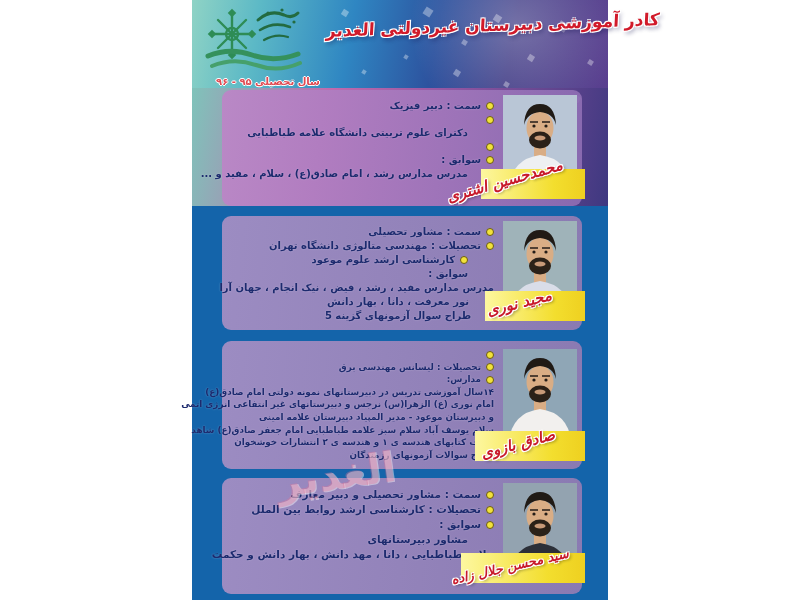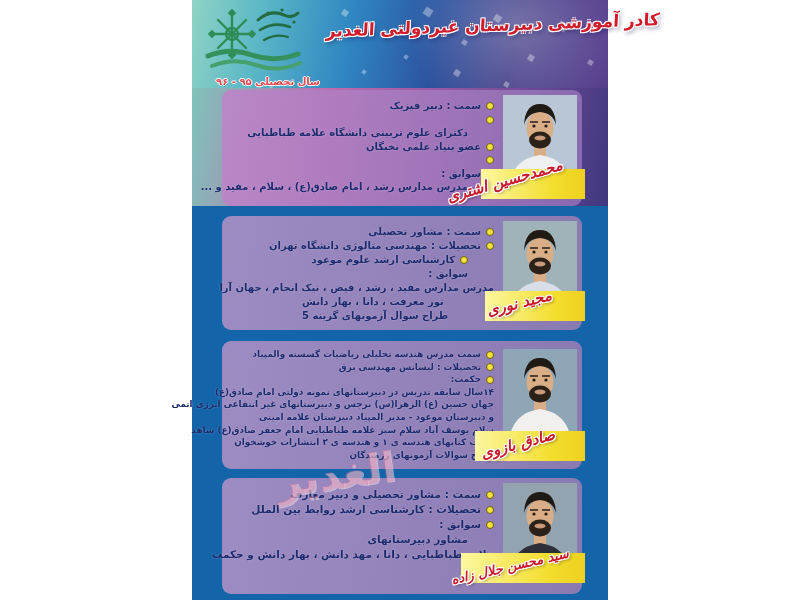--- a/index.html
+++ b/index.html
@@ -40,21 +40,21 @@
   .card.c3{top:478px;height:116px;background:linear-gradient(95deg,#9c8cc2,#8a7ab2);}
 
   .lines{position:absolute;inset:0;padding:9px 88px 6px 10px;color:#1c2a6e;font-weight:bold;
     text-shadow:0 0 2px rgba(255,255,255,.35);}
   .c0 .lines{font-size:10px;line-height:13.5px;}
   .c1 .lines{font-size:10px;line-height:14px;}
   .c2 .lines{font-size:8.8px;line-height:12.6px;padding-top:7px;}
   .c3 .lines{font-size:10.5px;line-height:15px;}
   .line{white-space:nowrap;text-align:right;}
   .line.ind{padding-right:26px;}
-  .line.cen{text-align:left;padding-left:70px;}
+  .line.cen{text-align:center;padding-left:70px;}
   .bullet{display:inline-block;width:6px;height:6px;border-radius:50%;background:#f2e23a;
     border:1px solid #6b5c14;margin-left:5px;vertical-align:middle;}
 
   
   .photo{position:absolute;right:5px;top:5px;width:74px;height:92px;z-index:1;overflow:hidden;}
   .c2 .photo{top:8px;height:96px;}
   .c0 .photo{--pbg:#b9c6d6;--shirt:#eef0f2;}
   .c1 .photo{--pbg:#9fb3b9;--shirt:#d9dde8;}
   .c2 .photo{--pbg:#8fa6b6;--shirt:#f2f0ee;}
   .c3 .photo{--pbg:#93a3b0;--shirt:#2c2f38;}
@@ -135,21 +135,20 @@
     </div>
     <div class="year">سال تحصیلی ۹۵ - ۹۶</div>
     <h1 class="title">کادر آموزشی دبیرستان غیردولتی الغدیر</h1>
 
     <div id="cards">
   <section class="card c0">
     <div class="lines" dir="rtl">
             <div class="line"><span class="bullet"></span><span>سمت : دبیر فیزیک</span></div>
             <div class="line"><span class="bullet"></span></div>
             <div class="line ind"><span>دکترای علوم تربیتی دانشگاه علامه طباطبایی</span></div>
-            <div class="line"><span class="bullet"></span><span>عضو بنیاد علمی نخبگان</span></div>
             <div class="line"><span class="bullet"></span></div>
             <div class="line"><span class="bullet"></span><span>سوابق :</span></div>
             <div class="line ind"><span>مدرس مدارس رشد ، امام صادق(ع) ، سلام ، مفید و ...</span></div>
           </div>
     <div class="photo">
       <svg width="74" height="92" viewBox="0 0 74 92">
         <rect width="74" height="92" fill="var(--pbg)"></rect>
         <rect x="31" y="44" width="12" height="22" fill="#d9ad85"></rect>
         <path d="M6 92 Q9 64 37 60 Q65 64 68 92 Z" fill="var(--shirt)"></path>
         <ellipse cx="37" cy="33" rx="13.5" ry="16.5" fill="#d9ad85"></ellipse>
@@ -188,25 +187,25 @@
         <circle cx="43" cy="31" r="1.6" fill="#241d18"></circle>
         <path d="M27 27 L35 27 M39 27 L47 27" stroke="#241d18" stroke-width="1.4"></path>
       </svg>
     </div>
     <div class="namebar"></div>
     <div class="name">مجید نوری</div>
   </section>
 
   <section class="card c2">
     <div class="lines" dir="rtl">
-            <div class="line"><span class="bullet"></span><span>سمت  مدرس هندسه تحلیلی ریاضیات گسسته والمپیاد</span></div>
+            <div class="line"><span class="bullet"></span></div>
             <div class="line"><span class="bullet"></span><span>تحصیلات : لیسانس مهندسی برق</span></div>
-            <div class="line"><span class="bullet"></span><span>حکمت:</span></div>
-            <div class="line"><span>۱۴سال سابقه تدریس در دبیرستانهای نمونه دولتی امام صادق(ع)</span></div>
-            <div class="line"><span>جهان حسین (ع) الزهرا(س) نرجس و دبیرستانهای غیر انتفاعی انرژی اتمی</span></div>
+            <div class="line"><span class="bullet"></span><span>مدارس:</span></div>
+            <div class="line"><span>۱۴سال آموزشی تدریس در دبیرستانهای نمونه دولتی امام صادق(ع)</span></div>
+            <div class="line"><span>امام نوری (ع) الزهرا(س) نرجس و دبیرستانهای غیر انتفاعی انرژی اتمی</span></div>
             <div class="line"><span>و دبیرستان موعود - مدیر المپیاد دبیرستان علامه امینی</span></div>
             <div class="line"><span>سلام یوسف آباد سلام سبز علامه طباطبایی امام جعفر صادق(ع) شاهد</span></div>
             <div class="line"><span>مولف کتابهای هندسه ی ۱ و هندسه ی ۲ انتشارات خوشخوان</span></div>
             <div class="line"><span>طراح سوالات آزمونهای رزمندگان</span></div>
           </div>
     <div class="photo">
       <svg width="74" height="92" viewBox="0 0 74 92">
         <rect width="74" height="92" fill="var(--pbg)"></rect>
         <rect x="31" y="44" width="12" height="22" fill="#d9ad85"></rect>
         <path d="M6 92 Q9 64 37 60 Q65 64 68 92 Z" fill="var(--shirt)"></path>

